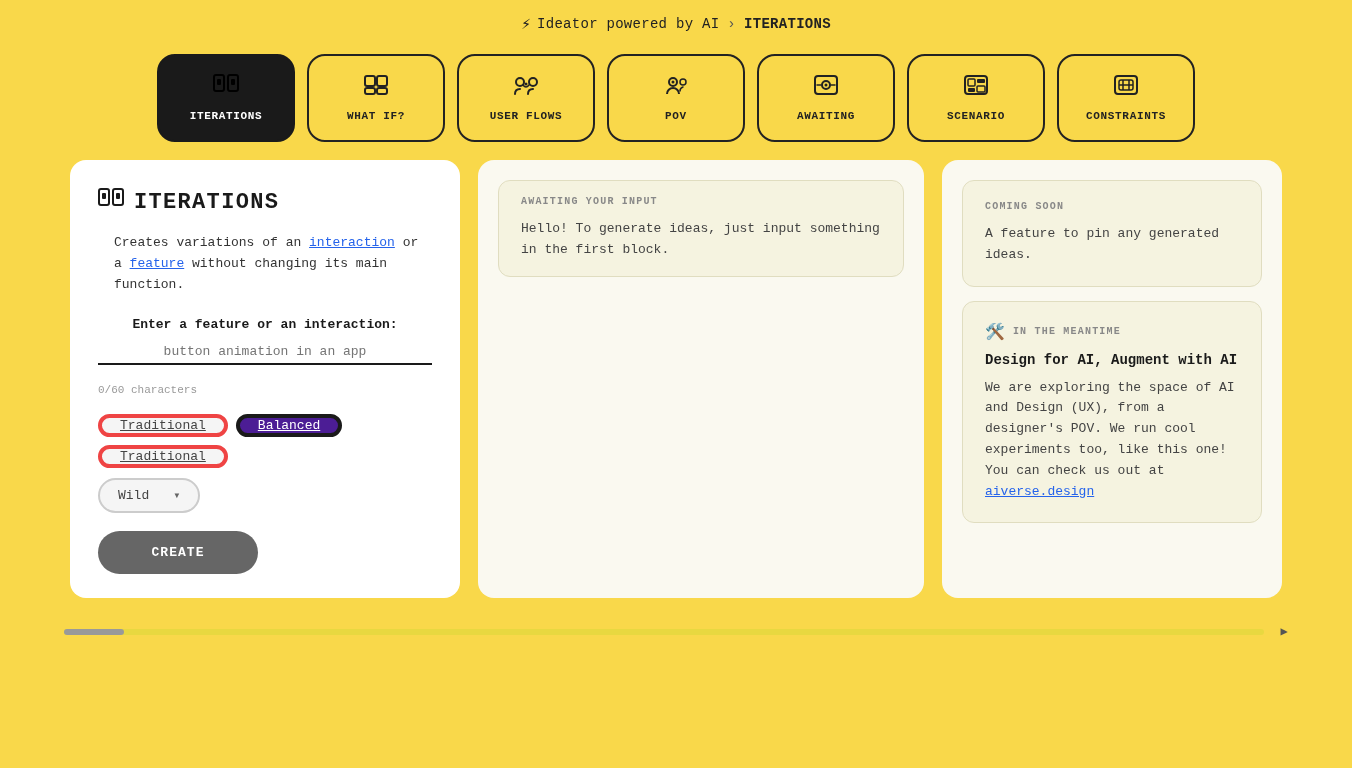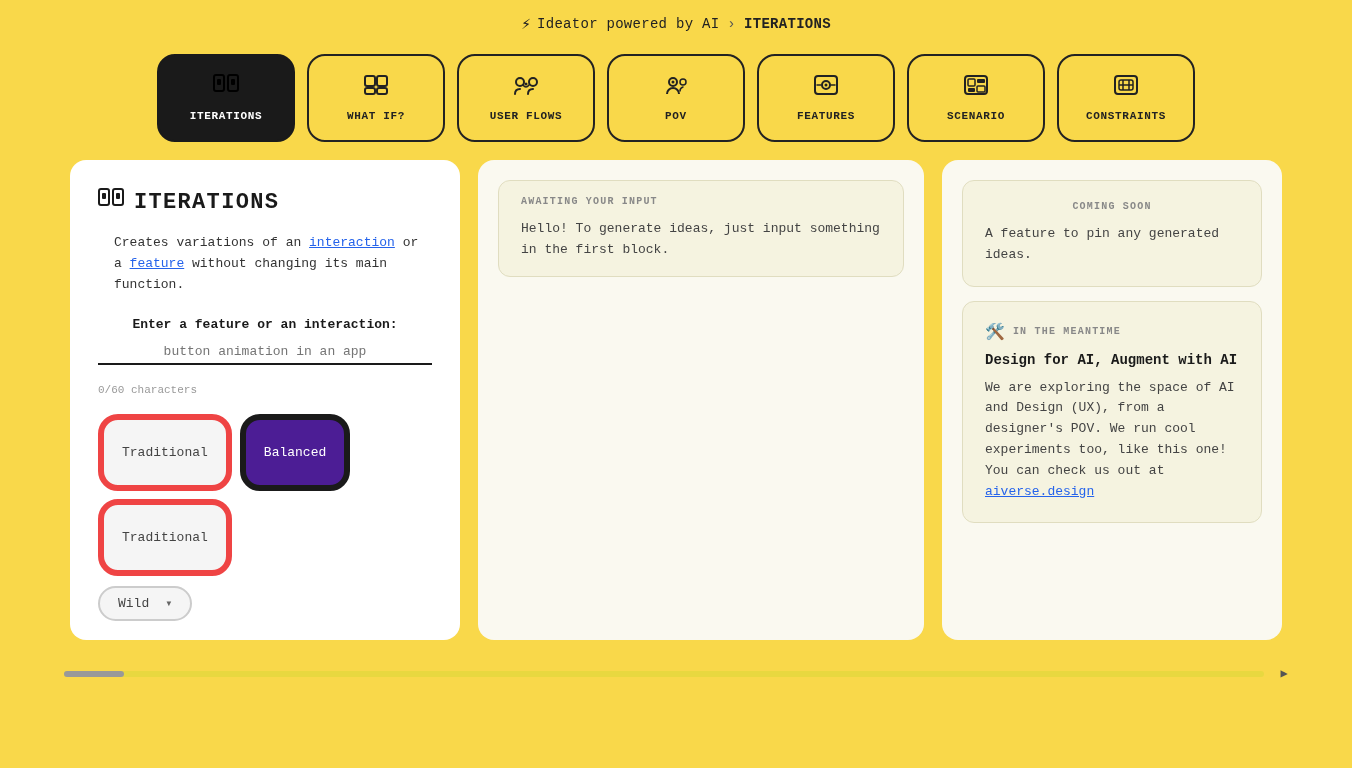--- a/index.html
+++ b/index.html
@@ -154,48 +154,49 @@
       margin-bottom: 10px;
     }
 
     .creativity-buttons {
       display: flex;
       gap: 8px;
       flex-wrap: wrap;
       margin-bottom: 10px;
     }
     .creativity-btn {
-      padding: 25px 18px;
+      padding: 0 18px;
       border-radius: 20px;
-      border: 6px solid #ef4444;
+      border: 4px solid #ef4444;
       background: #f5f5f5;
       font-family: inherit;
       font-size: 13px;
       cursor: pointer;
       color: #444;
+      text-decoration: underline;
     }
     .creativity-btn.active {
       background: #4c1d95;
       color: #fff;
       border-color: #1a1a1a;
     }
 
     .wild-btn {
       display: flex;
       align-items: center;
-      gap: 16px;
+      gap: 24px;
       padding: 8px 18px;
       border-radius: 20px;
       border: 2px solid #ccc;
       background: #f5f5f5;
       font-family: inherit;
       font-size: 13px;
       cursor: pointer;
       color: #444;
-      margin-bottom: 26px;
+      margin-bottom: 18px;
     }
     .wild-chevron {
       font-size: 12px;
       color: #666;
       margin-left: auto;
     }
 
     .create-btn {
       width: 160px;
       padding: 14px 0;
@@ -268,21 +269,20 @@
       padding: 20px 22px;
       margin-bottom: 14px;
     }
     .info-card-label {
       font-size: 10px;
       letter-spacing: 0.12em;
       color: #888;
       font-weight: bold;
       margin-bottom: 12px;
       text-transform: uppercase;
-      text-align: center;
     }
     .info-card-text {
       font-size: 13px;
       color: #444;
       line-height: 1.6;
     }
     .info-card-title {
       font-size: 14px;
       font-weight: bold;
       color: #1a1a1a;
@@ -385,21 +385,21 @@
   <div class="tab-card">
     <span class="tab-icon">
       <svg width="26" height="22" viewBox="0 0 26 22" fill="none">
         <rect x="2" y="2" width="22" height="18" rx="3" stroke="#222" stroke-width="2" fill="none"></rect>
         <circle cx="13" cy="11" r="4" stroke="#222" stroke-width="2" fill="none"></circle>
         <circle cx="13" cy="11" r="1.5" fill="#222"></circle>
         <path d="M8 11h-4" stroke="#222" stroke-width="1.5" stroke-linecap="round"></path>
         <path d="M22 11h-4" stroke="#222" stroke-width="1.5" stroke-linecap="round"></path>
       </svg>
     </span>
-    <span>FEATURES</span>
+    <span>AWAITING</span>
   </div>
 
   <div class="tab-card">
     <span class="tab-icon">
       <svg width="26" height="22" viewBox="0 0 26 22" fill="none">
         <rect x="2" y="2" width="22" height="18" rx="3" stroke="#222" stroke-width="2" fill="none"></rect>
         <rect x="5" y="5" width="7" height="7" rx="1" stroke="#222" stroke-width="1.5" fill="none"></rect>
         <rect x="5" y="14" width="7" height="4" rx="1" fill="#222"></rect>
         <rect x="14" y="5" width="8" height="4" rx="1" fill="#222"></rect>
         <rect x="14" y="12" width="8" height="6" rx="1" stroke="#222" stroke-width="1.5" fill="none"></rect>

